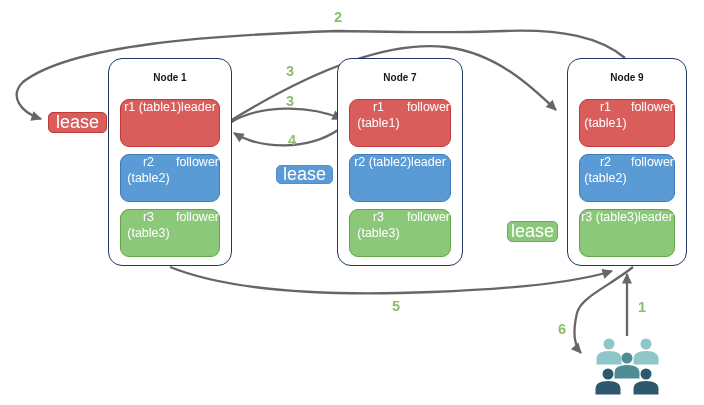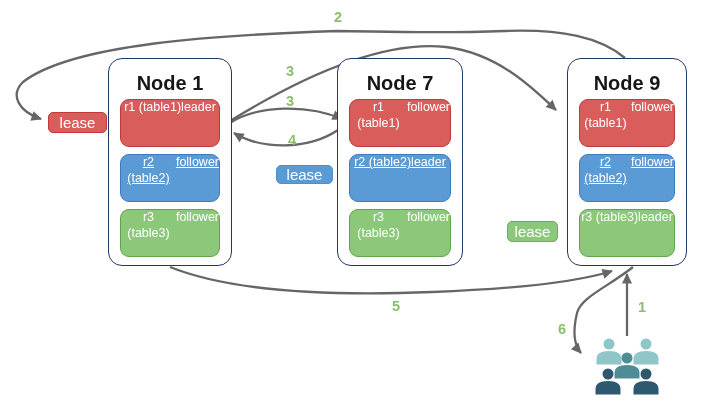--- a/index.html
+++ b/index.html
@@ -6,35 +6,35 @@
   .canvas{
     position:relative;width:704px;height:405px;background:#ffffff;
     font-family:"Liberation Sans",sans-serif;overflow:hidden;
   }
   .node{
     position:absolute;top:58px;height:208px;background:#fff;
     border:1.6px solid #1F3864;border-radius:14px;box-sizing:border-box;
   }
   .node-title{
     position:absolute;top:13px;left:0;right:0;text-align:center;
-    font-weight:bold;font-size:20px;color:#161616;
+    font-weight:bold;font-size:10px;color:#161616;
   }
   .replica{
     position:absolute;left:11px;right:11px;height:48px;border-radius:9px;
     box-sizing:border-box;color:#fff;font-size:12.5px;line-height:1.25;
     display:flex;flex-direction:row;align-items:flex-start;justify-content:center;
     text-align:center;
   }
   .replica.red{background:#D95D5B;border:1.6px solid #C0393B;}
-  .replica.blue{background:#5B9BD5;border:1.6px solid #4179BE;text-decoration:underline;}
+  .replica.blue{background:#5B9BD5;border:1.6px solid #4179BE;}
   .replica.green{background:#8CC879;border:1.6px solid #63A349;}
   .rpos1{top:40px}.rpos2{top:95px}.rpos3{top:150px}
   .lease{
     position:absolute;box-sizing:border-box;border-radius:5px;color:#fff;
-    font-size:15px;display:flex;align-items:center;justify-content:center;
+    font-size:18px;display:flex;align-items:center;justify-content:center;
   }
   .lease.red{left:48px;top:112px;width:59px;height:21px;background:#D95D5B;border:1.6px solid #C0393B;}
   .lease.blue{left:276px;top:165px;width:57px;height:19px;background:#5B9BD5;border:1.6px solid #4E8FCC;}
   .lease.green{left:507px;top:221px;width:51px;height:21px;background:#8CC879;border:1.6px solid #6FAC55;}
   .num{
     position:absolute;transform:translate(-50%,-50%);
     font-weight:bold;font-size:14.5px;color:#8CBF6B;
   }
   svg.layer{position:absolute;left:0;top:0;pointer-events:none;}
   .arrow{fill:none;stroke:#666666;stroke-width:2.3;}

